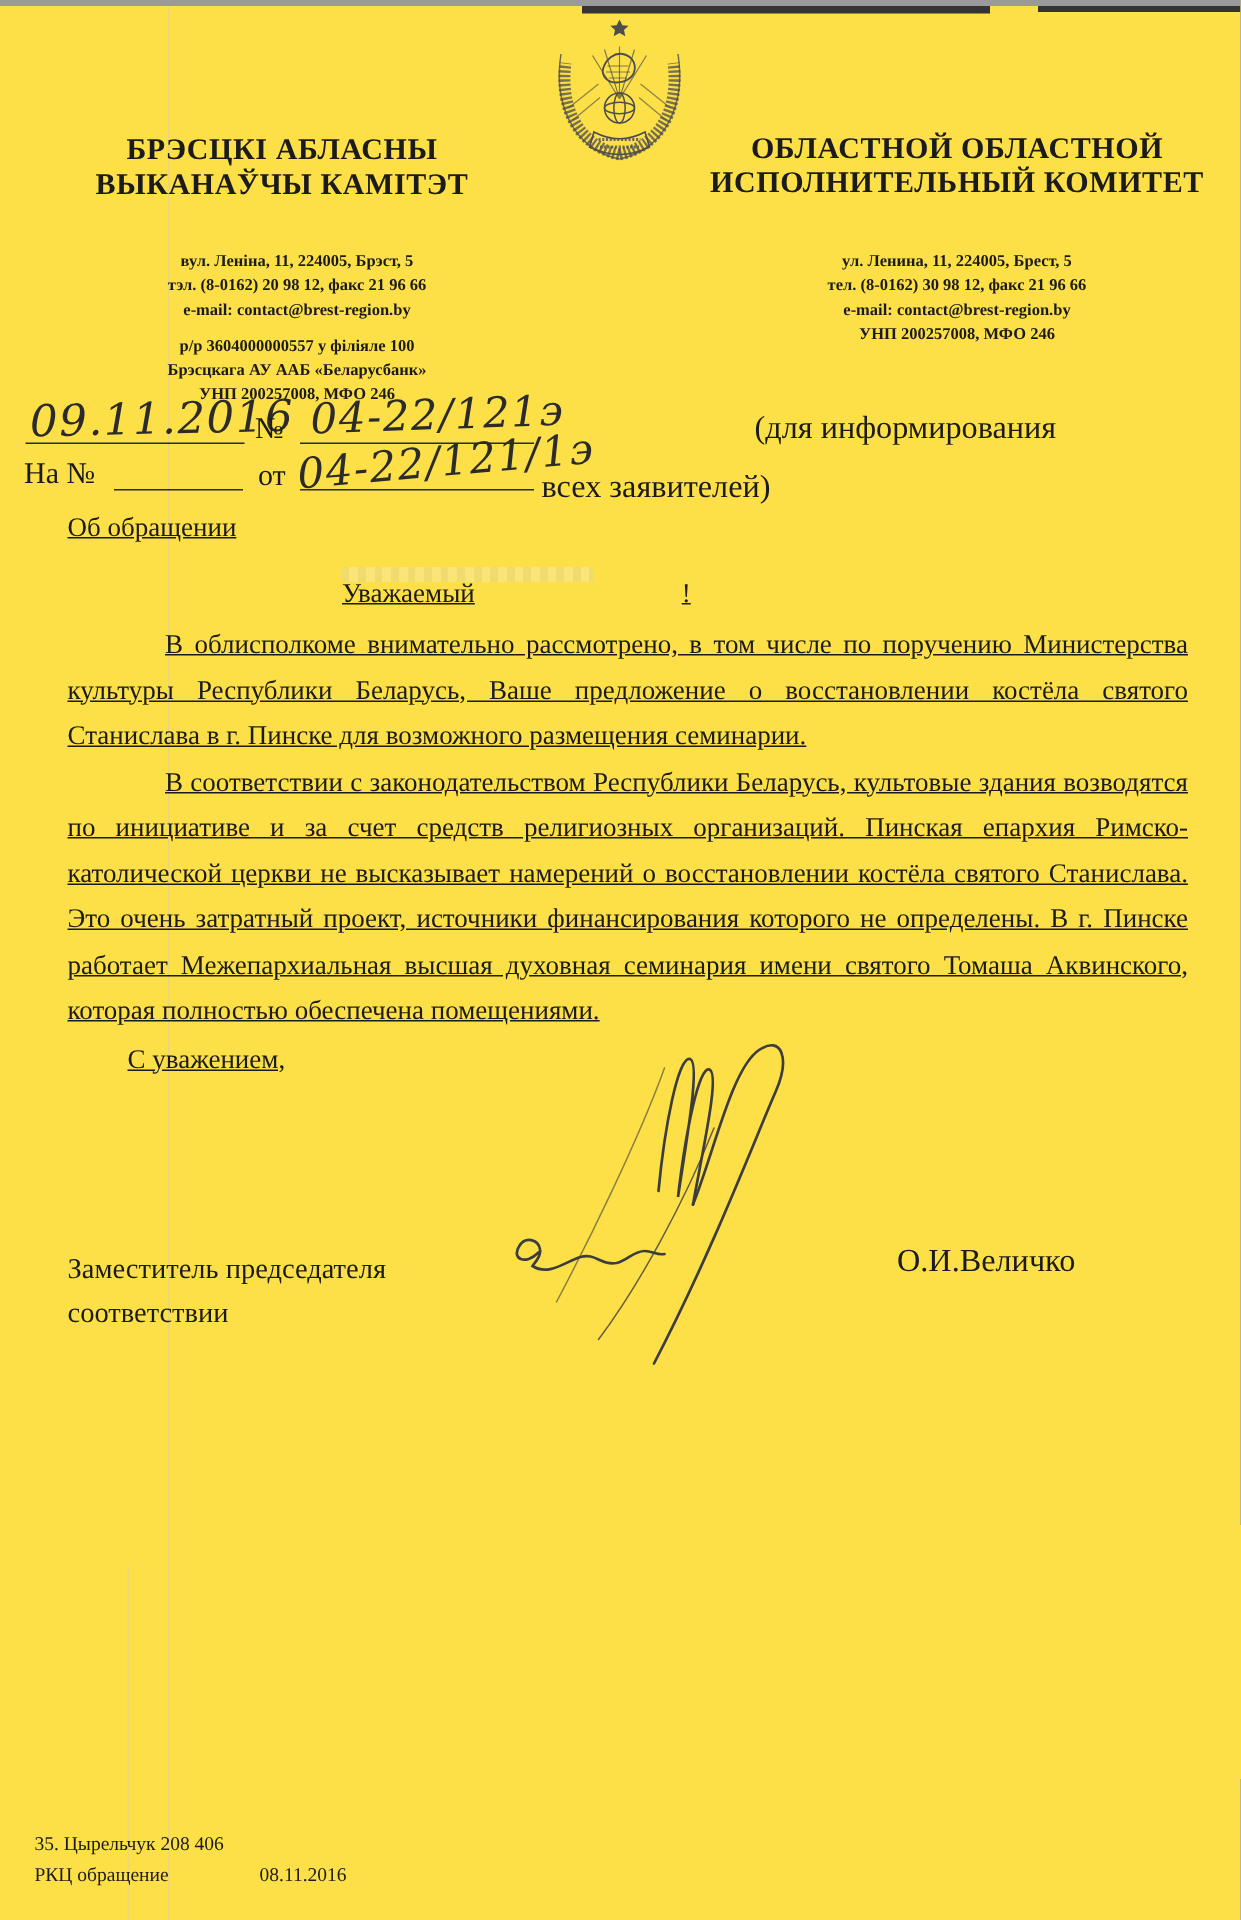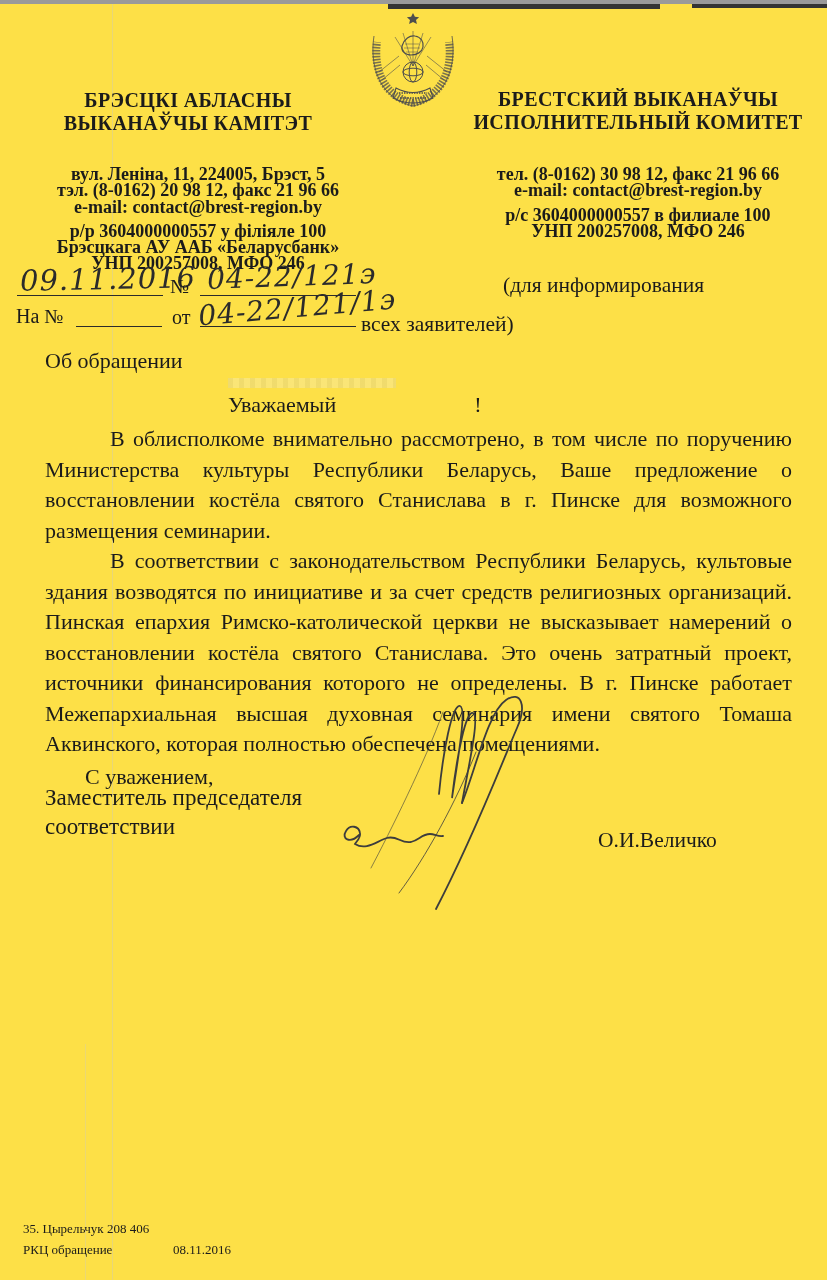--- a/index.html
+++ b/index.html
@@ -11,21 +11,21 @@
   }
   
   .scanbar{position:absolute;top:0;height:5px;background:#343434;}
   .crease{position:absolute;width:1px;background:#c9c9c2;}
   .redaction{position:absolute;left:228px;top:374px;width:168px;height:10px;opacity:.28;
     background:repeating-linear-gradient(90deg,#cfcfcf 0 5px,#f2f2f2 5px 11px);}
   
   .org{position:absolute;text-align:center;font-weight:bold;font-size:20px;line-height:23px;letter-spacing:.4px;}
   .org-left{left:38px;top:85px;width:300px;}
   .org-right{left:462px;top:84px;width:352px;}
-  .addr{position:absolute;text-align:center;font-weight:bold;font-size:18px;line-height:16.3px;}
+  .addr{position:absolute;text-align:center;font-weight:bold;font-size:11px;line-height:16.3px;}
   .addr-left{left:36px;top:162px;width:324px;}
   .addr-right{left:474px;top:162px;width:328px;}
   .addr .grp2{margin-top:8px;}
   .emblem{position:absolute;left:366px;top:6px;width:94px;height:100px;}
   
   .hand{position:absolute;font-style:italic;color:#2b2b2b;letter-spacing:1px;
         font-family:"DejaVu Serif",serif;white-space:nowrap;}
   .hw-date{left:20px;top:258px;font-size:29px;transform:rotate(-1.2deg);}
   .hw-ref1{left:207px;top:256px;font-size:28px;transform:rotate(-2deg);}
   .hw-ref2{left:198px;top:287px;font-size:28px;transform:rotate(-5deg);}
@@ -35,27 +35,27 @@
   .lbl-ot{left:172px;top:302px;}
   .uline{position:absolute;height:0;border-bottom:1.6px solid #2b2b2b;}
   .u1{left:17px;top:291px;width:146px;}
   .u2{left:200px;top:291px;width:156px;}
   .u3{left:76px;top:322px;width:86px;}
   .u4{left:200px;top:322px;width:156px;}
   .note{position:absolute;font-size:21.5px;white-space:nowrap;}
   .note1{left:503px;top:269px;}
   .note2{left:361px;top:308px;}
   
-  .body-flow{position:absolute;left:45px;top:342px;width:747px;font-size:22px;line-height:30.5px;}
+  .body-flow{position:absolute;left:45px;top:332px;width:747px;font-size:18px;line-height:30.5px;text-decoration:underline;}
   .subject{margin:0 0 13px 0;}
   .salutation{margin:0 0 4px 0;padding-left:183px;}
   .name-gap{display:inline-block;width:138px;}
   .para{margin:0;text-align:justify;text-indent:65px;}
   .closing{margin:2px 0 0 0;text-indent:40px;}
-  .signer-title{position:absolute;left:45px;top:779px;font-size:23px;line-height:29px;}
+  .signer-title{position:absolute;left:45px;top:828px;font-size:19px;line-height:29px;}
   .signer-name{position:absolute;left:598px;top:824px;font-size:21.5px;}
   .signature{position:absolute;left:335px;top:678px;width:230px;height:235px;}
   
   .footer-line{position:absolute;font-size:13px;white-space:nowrap;}
   .f1{left:23px;top:1217px;}
   .f2a{left:23px;top:1238px;}
   .f2b{left:173px;top:1238px;}
 </style>
 </head>
 <body>
@@ -85,36 +85,36 @@
       <path d="M30 78 q 17 9 34 0 l 3 10 q -20 10 -40 0 z" stroke-width="1.1"></path>
       <path d="M33 83 h28 M34 88 h26" stroke-width="2" stroke-dasharray="1.4 1.1" opacity=".8"></path>
     </g>
   </svg>
 
   <div class="org org-left">
     <div>БРЭСЦКІ АБЛАСНЫ</div>
     <div>ВЫКАНАЎЧЫ КАМІТЭТ</div>
   </div>
   <div class="org org-right">
-    <div>БРЕСТСКИЙ ВЫКАНАЎЧЫ</div>
+    <div>ОБЛАСТНОЙ ОБЛАСТНОЙ</div>
     <div>ИСПОЛНИТЕЛЬНЫЙ КОМИТЕТ</div>
   </div>
 
   <div class="addr addr-left">
     <div>вул. Леніна, 11, 224005, Брэст, 5</div>
     <div>тэл. (8-0162) 20 98 12, факс 21 96 66</div>
     <div>e-mail: contact@brest-region.by</div>
     <div class="grp2">р/р 3604000000557 у філіяле 100</div>
     <div>Брэсцкага АУ ААБ «Беларусбанк»</div>
     <div>УНП 200257008, МФО 246</div>
   </div>
   <div class="addr addr-right">
+    <div>ул. Ленина, 11, 224005, Брест, 5</div>
     <div>тел. (8-0162) 30 98 12, факс 21 96 66</div>
     <div>e-mail: contact@brest-region.by</div>
-    <div class="grp2">р/с 3604000000557 в филиале 100</div>
     <div>УНП 200257008, МФО 246</div>
   </div>
 
   <span class="hand hw-date">09.11.2016</span>
   <span class="ref-label lbl-no">№</span>
   <span class="hand hw-ref1">04-22/121э</span>
   <span class="ref-label lbl-nano">На №</span>
   <span class="ref-label lbl-ot">от</span>
   <span class="hand hw-ref2">04-22/121/1э</span>
   <div class="uline u1"></div>

